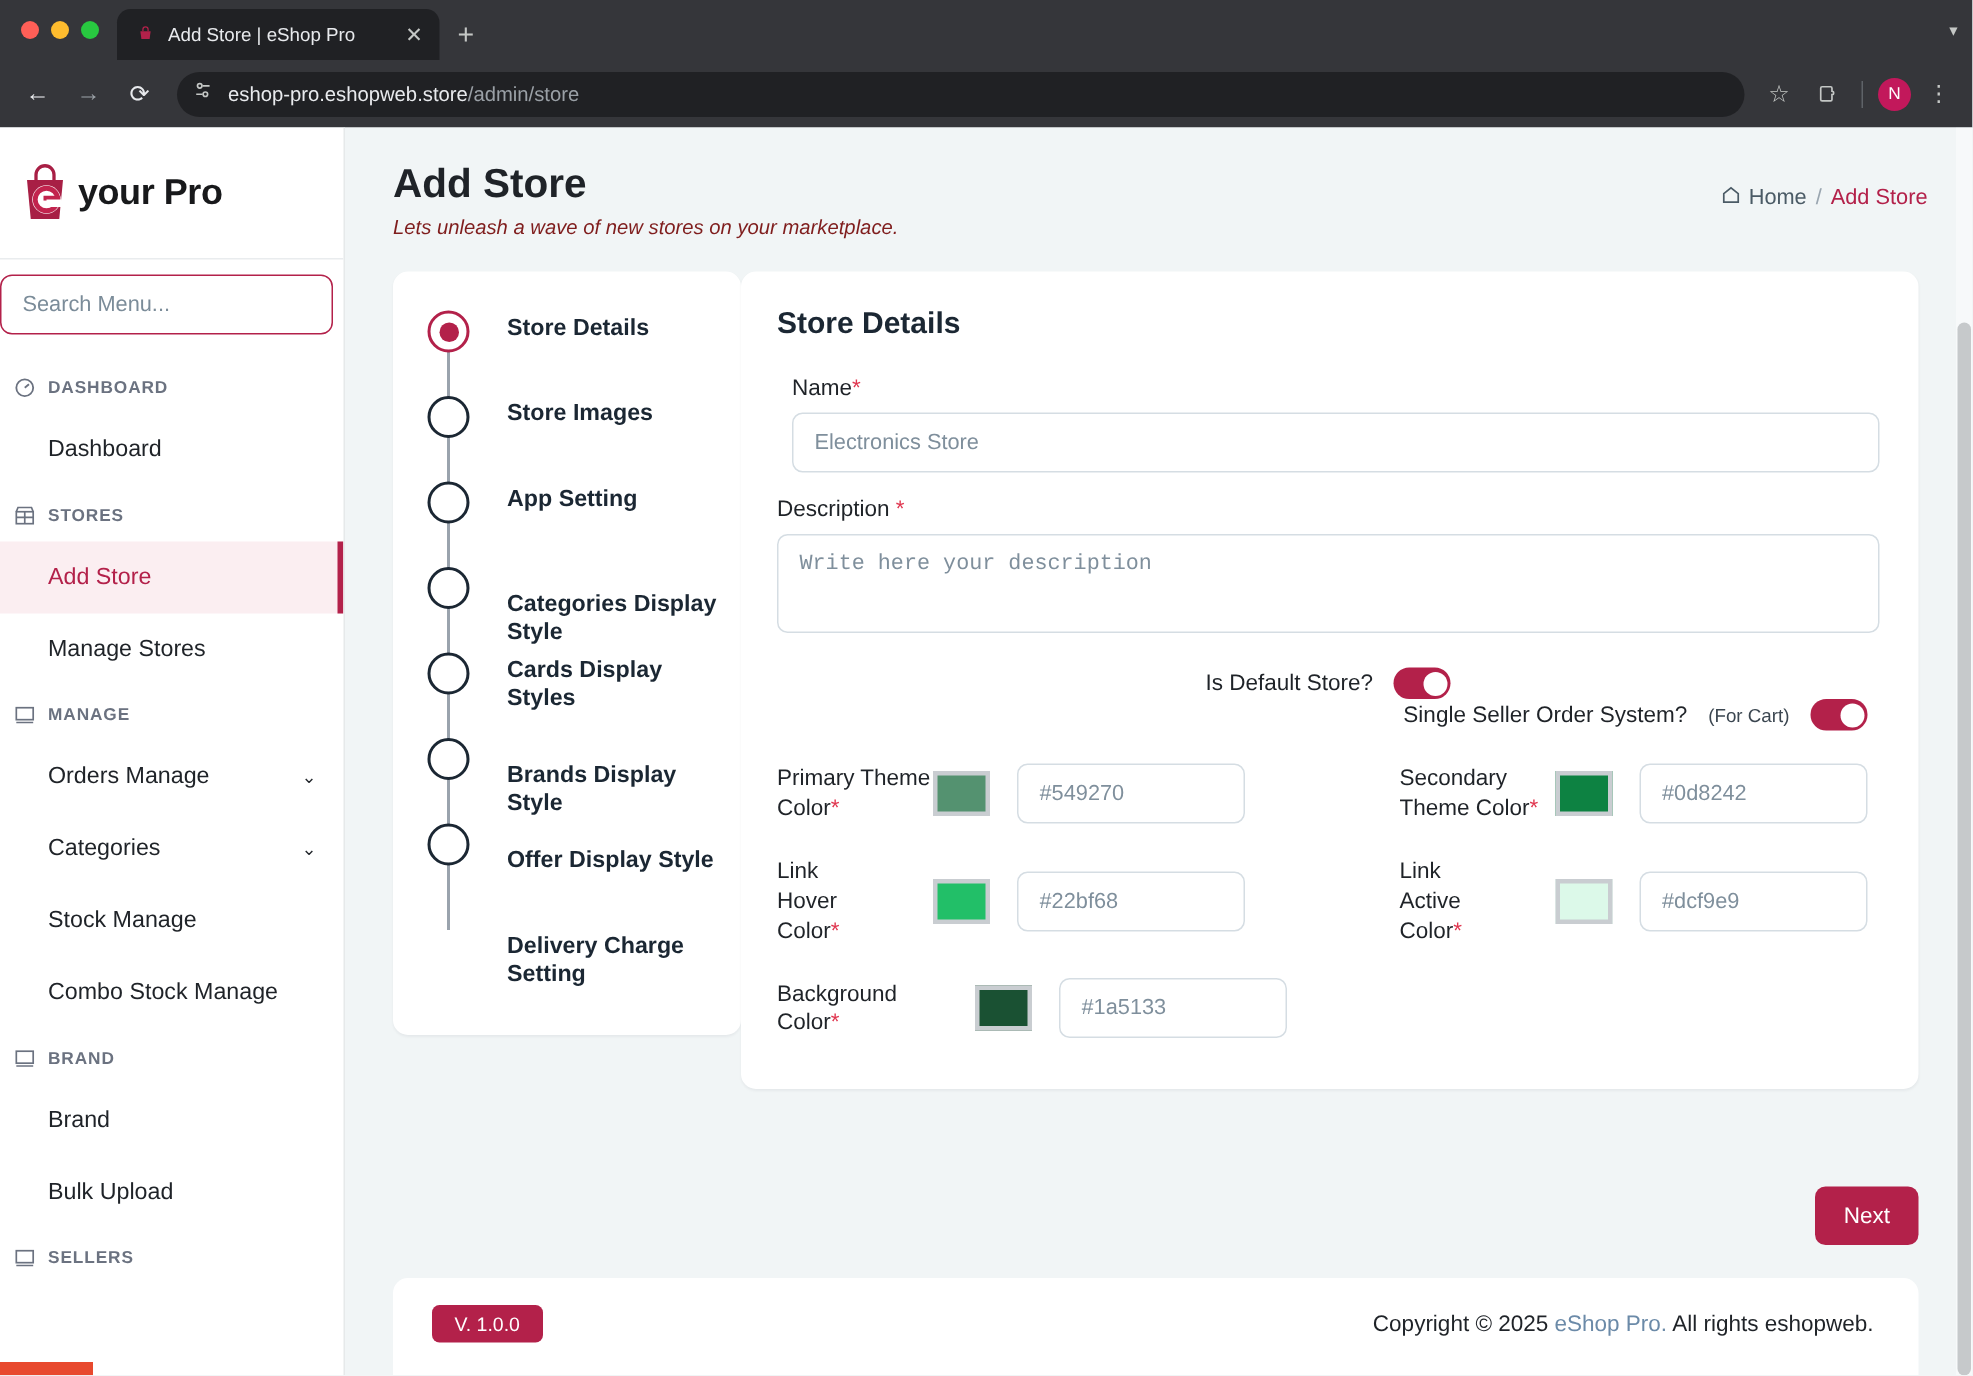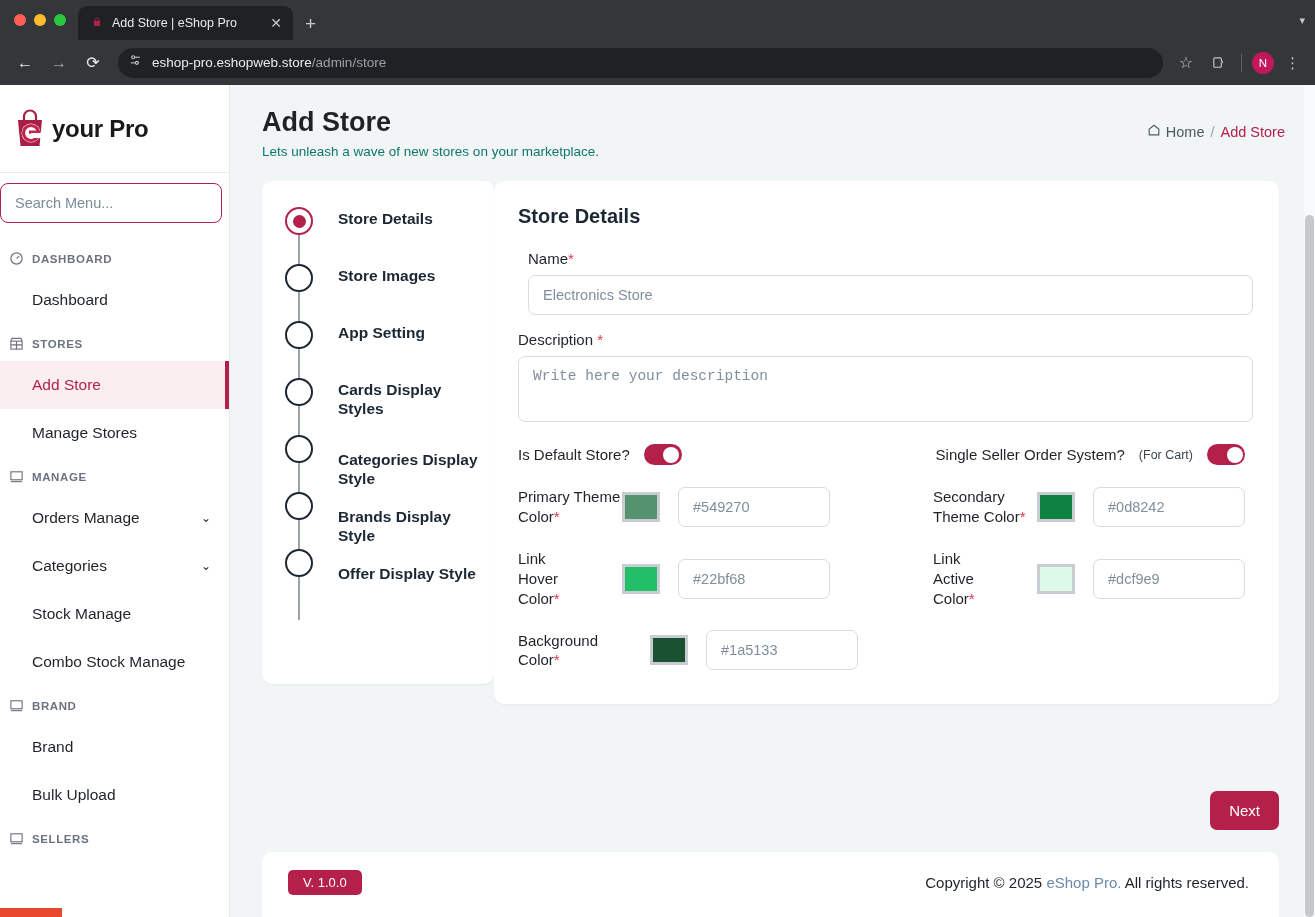--- a/index.html
+++ b/index.html
@@ -89,21 +89,21 @@
   }
   .nav-item .lbl { flex: 1; }
   .nav-item.active { background: #fbeef1; color: #b3214a; border-right: 4px solid #b3214a; }
   .nav-chevron { color: #1f2328; font-size: 12px; margin-right: 4px; }
   .sb-scroll { position: absolute; left: 0; bottom: 0; width: 62px; height: 9px; background: #e8492e; }
 
   
   .content { flex: 1; overflow: hidden; display: flex; flex-direction: column; position: relative; }
   .page-head { display: flex; align-items: flex-start; padding: 22px 30px 10px 32px; }
   .page-title { font-size: 27px; font-weight: bold; color: #1f2328; line-height: 1.15; }
-  .page-sub { font-size: 13.5px; color: #0f766e; margin-top: 6px; }
+  .page-sub { font-size: 13.5px; color: #7f1d1d; margin-top: 6px; font-style: italic; }
   .crumbs { margin-left: auto; display: flex; align-items: center; gap: 6px; font-size: 14.5px; padding-top: 16px; }
   .crumb-home { color: #4b5b66; display: flex; align-items: center; gap: 5px; cursor: pointer; }
   .crumb-sep { color: #9aa6b0; }
   .crumb-cur { color: #b3214a; cursor: pointer; }
 
   .main-area { flex: 1; display: flex; padding: 12px 36px 0 32px; align-items: flex-start; }
 
   
   .stepper-card {
     width: 232px; flex: none; background: #fff; border-radius: 10px;
@@ -138,21 +138,21 @@
   }
   .txt-input::placeholder { color: #7f8f9c; }
   .txt-area {
     width: 100%; height: 66px; border: 1px solid #d5dde3; border-radius: 7px;
     padding: 11px 14px; font-size: 14.5px; color: #5b6b78; background: #fff;
     font-family: Liberation Mono, monospace; outline: none; resize: none;
   }
   .txt-area::placeholder { color: #7f8f9c; }
   .mb18 { margin-bottom: 16px; margin-left: 10px; }
 
-  .toggle-row { display: flex; align-items: center; margin: 18px 0 22px 0; }
+  .toggle-row { display: flex; align-items: center; margin: 18px 0 22px 0; flex-direction: column; }
   .toggle-cell { display: flex; align-items: center; gap: 14px; }
   .toggle-cell.right { margin-left: auto; padding-right: 8px; }
   .tg-label { font-size: 15px; color: #1f2328; }
   .tg-note { font-size: 12.5px; color: #3b4650; }
   .switch {
     width: 38px; height: 21px; border-radius: 11px; background: #b3214a;
     position: relative; cursor: pointer; flex: none;
   }
   .switch .knob {
     position: absolute; top: 2.5px; right: 2.5px; width: 16px; height: 16px;
@@ -404,45 +404,46 @@
               <div class="step-line"></div>
               <div class="step-bullet"></div>
             </div>
             <div class="step-label">App Setting</div>
           </div>
           <div class="step" style="min-height:57px">
             <div class="step-rail">
               <div class="step-line"></div>
               <div class="step-bullet"></div>
             </div>
+            <div class="step-label" style="padding-top:16px">Categories Display Style</div>
+          </div>
+          <div class="step" style="min-height:57px">
+            <div class="step-rail">
+              <div class="step-line"></div>
+              <div class="step-bullet"></div>
+            </div>
             <div class="step-label">Cards Display Styles</div>
-          </div>
-          <div class="step" style="min-height:57px">
-            <div class="step-rail">
-              <div class="step-line"></div>
-              <div class="step-bullet"></div>
-            </div>
-            <div class="step-label" style="padding-top:16px">Categories Display Style</div>
           </div>
           <div class="step" style="min-height:57px">
             <div class="step-rail">
               <div class="step-line"></div>
               <div class="step-bullet"></div>
             </div>
             <div class="step-label" style="padding-top:16px">Brands Display Style</div>
           </div>
           <div class="step" style="min-height:57px">
             <div class="step-rail">
               <div class="step-line"></div>
               <div class="step-bullet"></div>
             </div>
             <div class="step-label" style="padding-top:16px">Offer Display Style</div>
           </div>
           <div class="step" style="min-height:48px">
             <div class="step-rail"></div>
+            <div class="step-label" style="padding-top:16px">Delivery Charge Setting</div>
           </div>
         </div>
 
         <div class="form-card">
           <div class="form-title">Store Details</div>
 
           <div class="mb18">
             <div class="field-label"><span>Name</span><span class="req">*</span></div>
             <input class="txt-input" placeholder="Electronics Store" style="">
           </div>
@@ -503,21 +504,21 @@
           </div>
         </div>
       </div>
 
       <div class="next-row">
         <button class="next-btn">Next</button>
       </div>
 
       <div class="footer">
         <span class="ver-badge">V. 1.0.0</span>
-        <span class="copyright"><span>Copyright © 2025 </span><span class="brand">eShop Pro.</span><span> All rights reserved.</span></span>
+        <span class="copyright"><span>Copyright © 2025 </span><span class="brand">eShop Pro.</span><span> All rights eshopweb.</span></span>
       </div>
 
       <div class="page-scroll">
         <div class="thumb"></div>
       </div>
     </div>
   </div>
 </div>
 
 </body></html>

